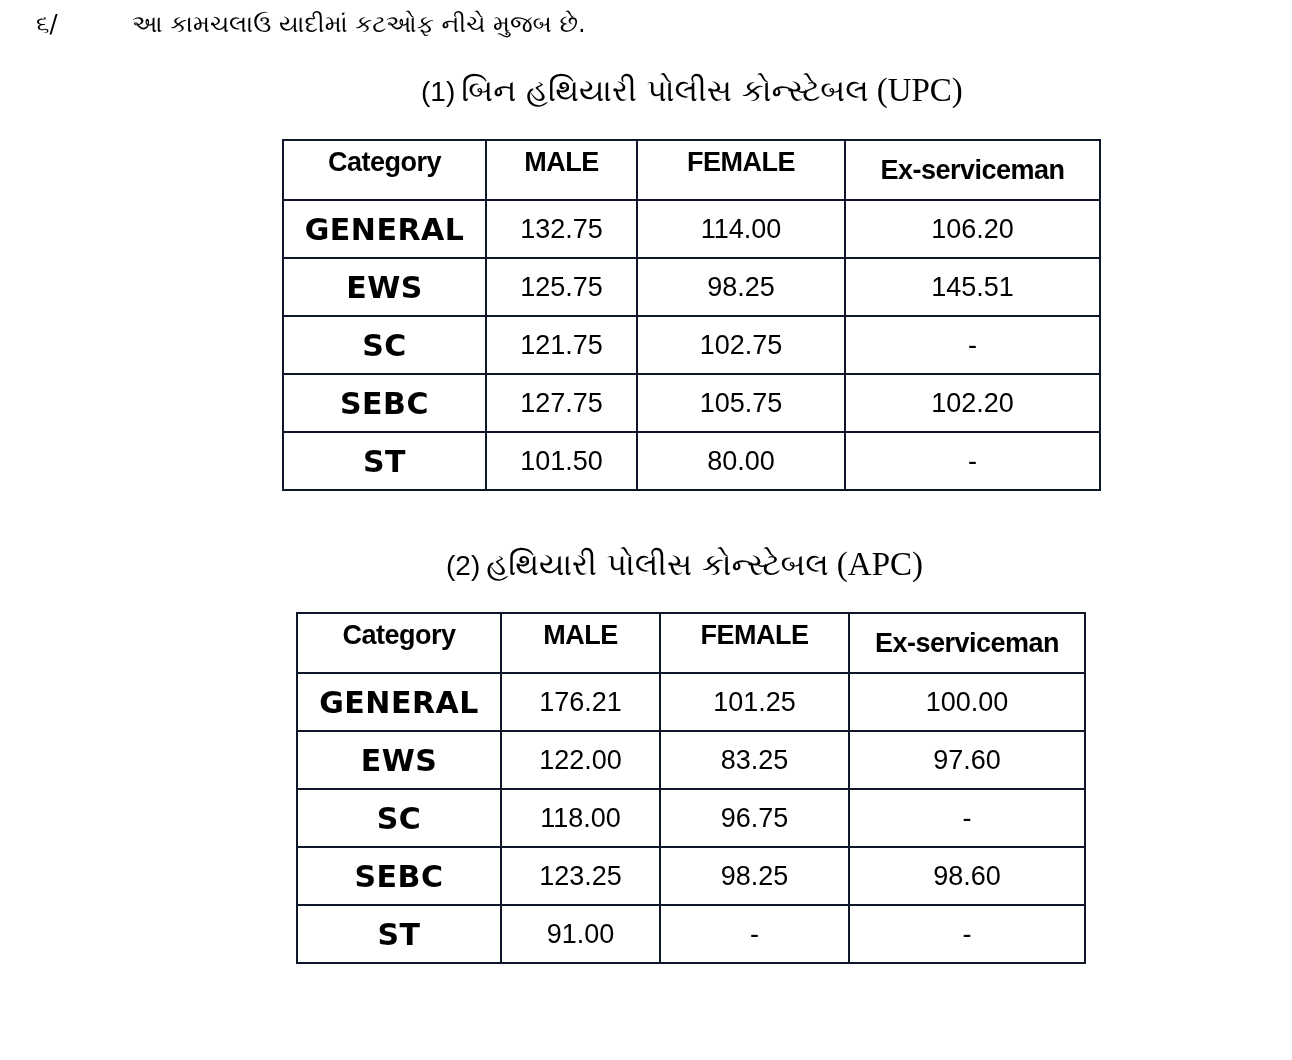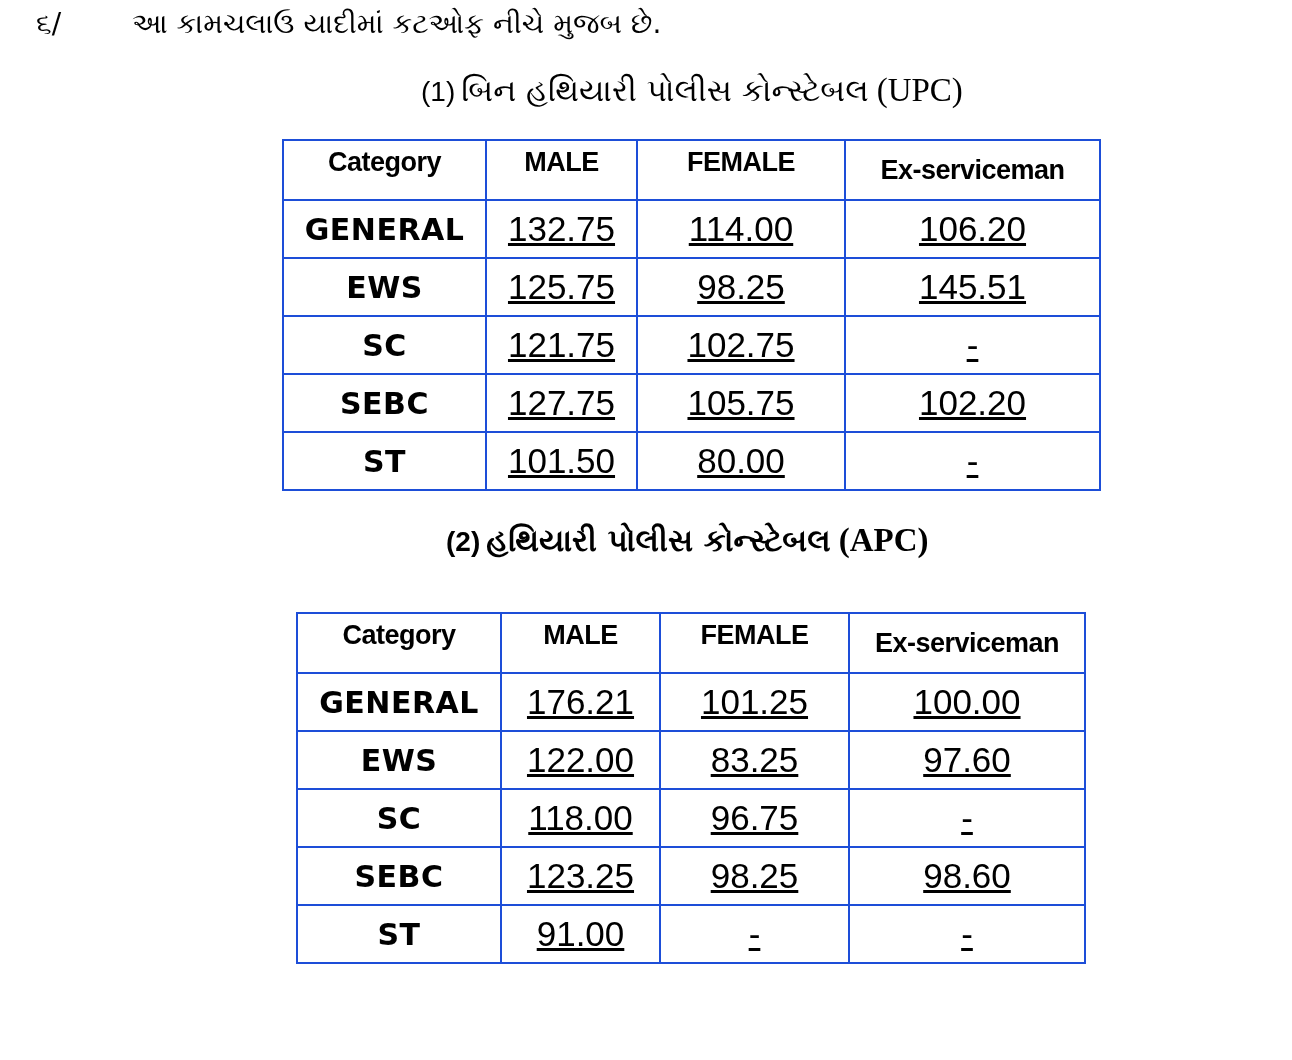--- a/index.html
+++ b/index.html
@@ -12,21 +12,21 @@
       height: 1060px;
       position: relative;
       overflow: hidden;
       color: #000;
       font-family: "Liberation Sans", "DejaVu Sans", sans-serif;
     }
     .intro {
       position: absolute;
       top: 2px;
       left: 36px;
-      font-size: 28px;
+      font-size: 24px;
       line-height: 44px;
       white-space: nowrap;
       font-family: "DejaVu Sans", sans-serif;
     }
     .intro .num {
       display: inline-block;
       width: 96px;
     }
     .section-title {
       position: absolute;
@@ -39,30 +39,30 @@
       font-family: "Liberation Sans", sans-serif;
       font-size: 28px;
       margin-right: 6px;
     }
     .section-title .abbr {
       font-family: "Liberation Serif", serif;
       font-size: 33px;
       margin-left: 8px;
     }
     .title-1 { top: 68px; left: 410px; margin-left: 11px; }
-    .title-2 { top: 518px; left: 446px; font-weight: bold; }
+    .title-2 { top: 542px; left: 446px; }
 
     table.cutoff {
       position: absolute;
       border-collapse: collapse;
       table-layout: fixed;
     }
     table.cutoff th,
     table.cutoff td {
-      border: 2px solid #1d4ed8;
+      border: 2px solid #0f172a;
       text-align: center;
       padding: 0;
       height: 56px;
     }
     table.cutoff th {
       font-family: "Liberation Sans", sans-serif;
       font-weight: bold;
       font-size: 27px;
       letter-spacing: -0.5px;
       vertical-align: top;
@@ -75,22 +75,21 @@
     }
     table.cutoff td.cat {
       font-family: "DejaVu Sans", sans-serif;
       font-weight: bold;
       font-size: 30px;
       letter-spacing: 0.5px;
       margin-left: 30px;
     }
     table.cutoff td.val {
       font-family: "Liberation Sans", sans-serif;
-      font-size: 35px;
-      text-decoration: underline;
+      font-size: 27px;
     }
     .table-1 { top: 139px; left: 282px; width: 817px; }
     .table-2 { top: 612px; left: 296px; width: 788px; }
   </style>
 </head>
 <body>
 
 <div class="intro">
   <span class="num">૬/</span><span>આ કામચલાઉ યાદીમાં કટઓફ નીચે મુજબ છે.</span>
 </div>

